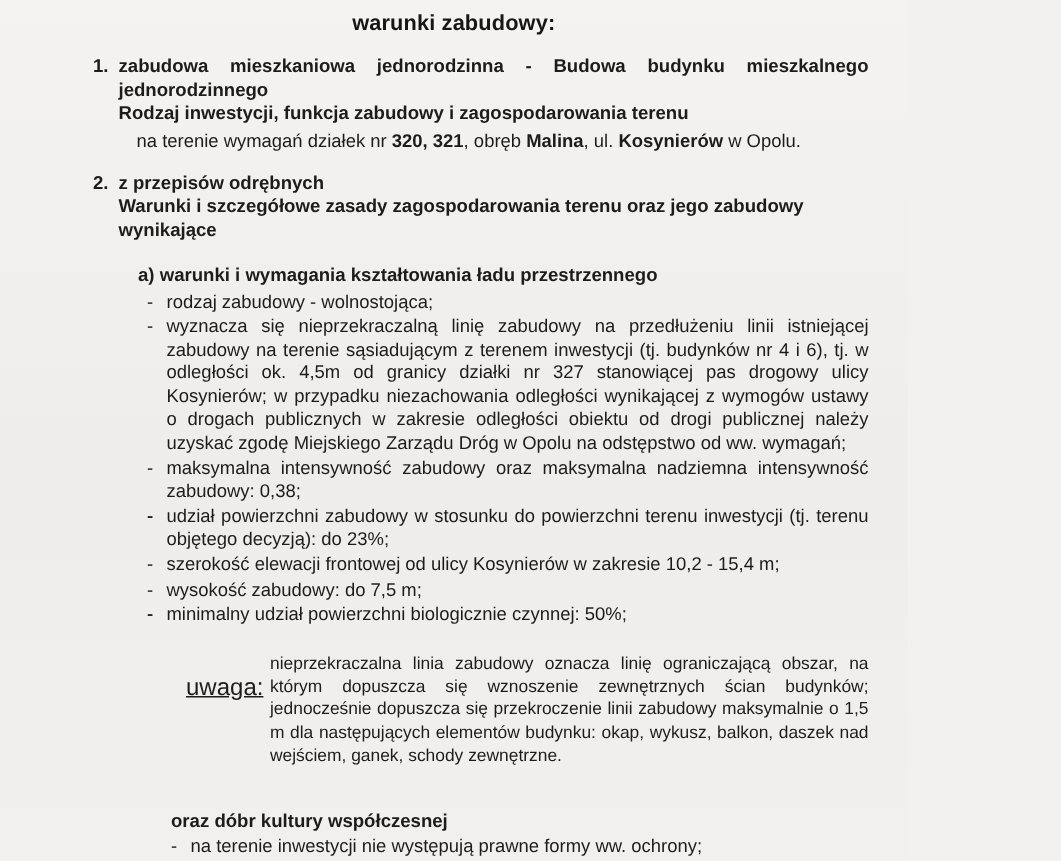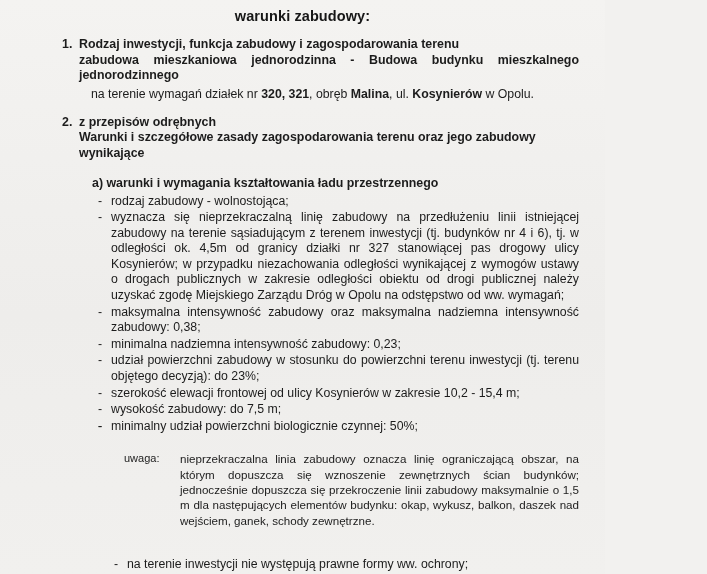--- a/index.html
+++ b/index.html
@@ -115,22 +115,23 @@
     padding-left: 118px;
     position: relative;
     font-size: 11.6px;
     line-height: 15.3px;
     text-align: justify;
     text-align-last: left;
   }
   .note .note-label {
     position: absolute;
     left: 62px;
-    top: 0;
-    font-size: 11px;
+    top: 16px;
+    text-decoration: underline;
+    font-size: 16px;
   }
 
   .section-b-wrap {
     margin-top: 29px;
     padding-left: 30px;
   }
   .b-bullets {
     padding-left: 22px;
     margin-top: 1px;
     list-style: none;
@@ -142,52 +143,53 @@
 
 <div class="page">
 
   <h1 class="doc-title">warunki zabudowy:</h1>
 
   <div class="body-area">
 
     <div class="num-item">
       <span class="num-marker">1.</span>
       <div class="num-body">
+        <div class="lead-bold justified">zabudowa mieszkaniowa jednorodzinna - Budowa budynku mieszkalnego jednorodzinnego</div>
         <div class="lead-bold">Rodzaj inwestycji, funkcja zabudowy i zagospodarowania terenu</div>
-        <div class="lead-bold justified">zabudowa mieszkaniowa jednorodzinna - Budowa budynku mieszkalnego jednorodzinnego</div>
         <div class="sub-line"><span>na terenie wymagań działek nr </span><b>320, 321</b><span>, obręb </span><b>Malina</b><span>, ul. </span><b>Kosynierów</b><span> w Opolu.</span></div>
       </div>
     </div>
 
     <div class="num-item">
       <span class="num-marker">2.</span>
       <div class="num-body">
         <div class="lead-bold">z przepisów odrębnych</div>
         <div class="lead-bold">Warunki i szczegółowe zasady zagospodarowania terenu oraz jego zabudowy wynikające</div>
       </div>
     </div>
 
     <div class="sec-a-heading">a) warunki i wymagania kształtowania ładu przestrzennego</div>
 
     <ul class="bullets">
       <li class="bullet tight"><span class="dash">-</span><span>rodzaj zabudowy - wolnostojąca;</span></li>
       <li class="bullet"><span class="dash">-</span><span>wyznacza się nieprzekraczalną linię zabudowy na przedłużeniu linii istniejącej zabudowy na terenie sąsiadującym z terenem inwestycji (tj. budynków nr 4 i 6), tj. w odległości ok. 4,5m od granicy działki nr 327 stanowiącej pas drogowy ulicy Kosynierów; w przypadku niezachowania odległości wynikającej z wymogów ustawy o drogach publicznych w zakresie odległości obiektu od drogi publicznej należy uzyskać zgodę Miejskiego Zarządu Dróg w Opolu na odstępstwo od ww. wymagań;</span></li>
       <li class="bullet"><span class="dash">-</span><span>maksymalna intensywność zabudowy oraz maksymalna nadziemna intensywność zabudowy: 0,38;</span></li>
-      <li class="bullet tight"><span class="dash">-</span><span>minimalna nadziemna intensywność zabudowy: 0,23;</span></li>
+      <li class="bullet tight"><span class="dash">-</span></li>
       <li class="bullet"><span class="dash">-</span><span>udział powierzchni zabudowy w stosunku do powierzchni terenu inwestycji (tj. terenu objętego decyzją): do 23%;</span></li>
       <li class="bullet tight"><span class="dash">-</span><span>szerokość elewacji frontowej od ulicy Kosynierów w zakresie 10,2 - 15,4 m;</span></li>
       <li class="bullet tight"><span class="dash">-</span><span>wysokość zabudowy: do 7,5 m;</span></li>
       <li class="bullet tight"><span class="dash">-</span></li>
       <li class="bullet tight"><span class="dash">-</span><span>minimalny udział powierzchni biologicznie czynnej: 50%;</span></li>
     </ul>
 
     <div class="note">
       <span class="note-label">uwaga:</span><span>nieprzekraczalna linia zabudowy oznacza linię ograniczającą obszar, na którym dopuszcza się wznoszenie zewnętrznych ścian budynków; jednocześnie dopuszcza się przekroczenie linii zabudowy maksymalnie o 1,5 m dla następujących elementów budynku: okap, wykusz, balkon, daszek nad wejściem, ganek, schody zewnętrzne.</span>
     </div>
 
     <div class="section-b-wrap">
+      <div class="sec-b-heading">oraz dóbr kultury współczesnej</div>
       <ul class="b-bullets">
         <li class="bullet"><span class="dash">-</span><span>na terenie inwestycji nie występują prawne formy ww. ochrony;</span></li>
       </ul>
     </div>
 
   </div>
 </div>
 
 </body></html>

